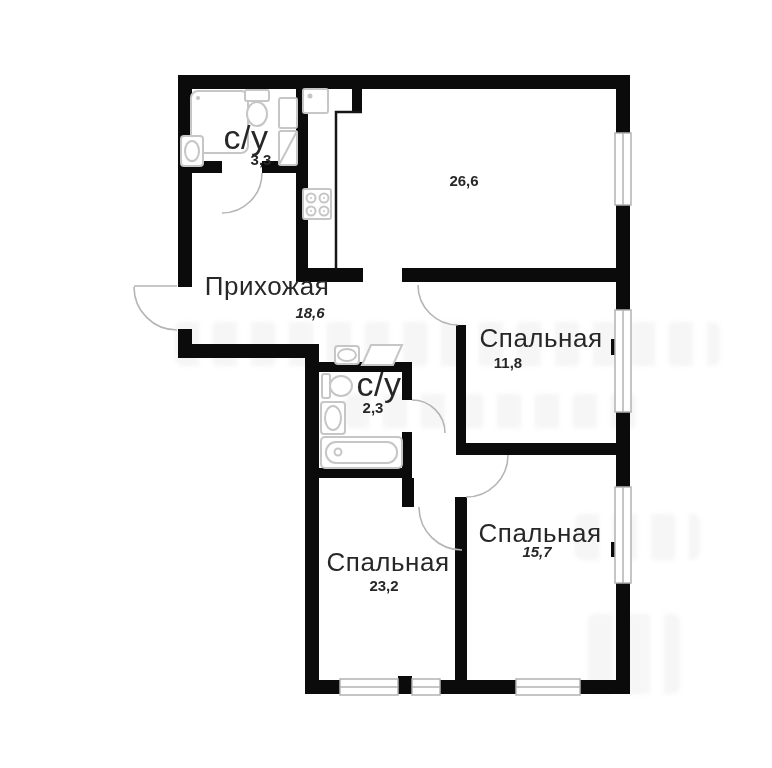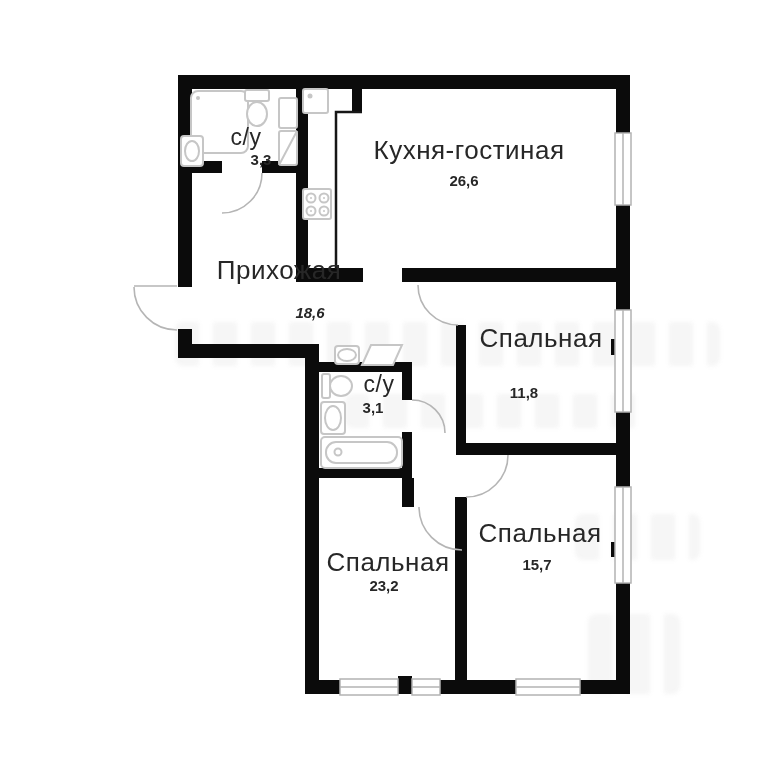--- a/index.html
+++ b/index.html
@@ -15,21 +15,21 @@
   }
   #plan-svg{position:absolute;left:0;top:0;}
   .room-name{
     position:absolute;transform:translate(-50%,-50%);
     color:var(--label);font-size:26px;letter-spacing:0.5px;white-space:nowrap;
   }
   .room-area{
     position:absolute;transform:translate(-50%,-50%);
     color:var(--label);font-size:15px;font-weight:bold;white-space:nowrap;
   }
-  .small-name{font-size:23px;}
+  .small-name{font-size:34px;}
   .wm{
     position:absolute;border-radius:8px;filter:blur(2px);opacity:.55;
     background:repeating-linear-gradient(90deg,rgba(150,150,150,.16) 0 24px,rgba(150,150,150,0) 24px 38px);
   }
 </style>
 </head>
 <body>
 
 <div id="stage">
 
@@ -213,31 +213,30 @@
         <rect x="321" y="437" width="81" height="31" rx="4"></rect>
         <rect x="326" y="442" width="71" height="21" rx="10"></rect>
         <circle cx="338" cy="452" r="3.5"></circle>
       </g>
     </g>
   </svg>
 
   <div class="room-name small-name" style="left:246px;top:137px;">с/у</div>
   <div class="room-area" style="left:245px;top:159px;margin-left:16px;">3,3</div>
 
-  <div class="room-name" style="left:469px;top:150px;">Кухня-гостиная</div>
   <div class="room-area" style="left:464px;top:180px;">26,6</div>
 
-  <div class="room-name" style="left:267px;top:270px;margin-left:12px;">Прихожая</div>
+  <div class="room-name" style="left:267px;top:286px;">Прихожая</div>
   <div class="room-area" style="left:310px;top:312px;font-style:italic;">18,6</div>
 
   <div class="room-name" style="left:541px;top:338px;">Спальная</div>
-  <div class="room-area" style="left:524px;top:362px;margin-top:30px;">11,8</div>
+  <div class="room-area" style="left:508px;top:362px;">11,8</div>
 
   <div class="room-name small-name" style="left:379px;top:384px;">с/у</div>
-  <div class="room-area" style="left:373px;top:407px;">3,1</div>
+  <div class="room-area" style="left:373px;top:407px;">2,3</div>
 
   <div class="room-name" style="left:388px;top:562px;">Спальная</div>
   <div class="room-area" style="left:384px;top:585px;">23,2</div>
 
   <div class="room-name" style="left:540px;top:533px;">Спальная</div>
-  <div class="room-area" style="left:537px;top:564px;">15,7</div>
+  <div class="room-area" style="left:537px;top:551px;font-style:italic;">15,7</div>
 
 </div>
 
 </body></html>

